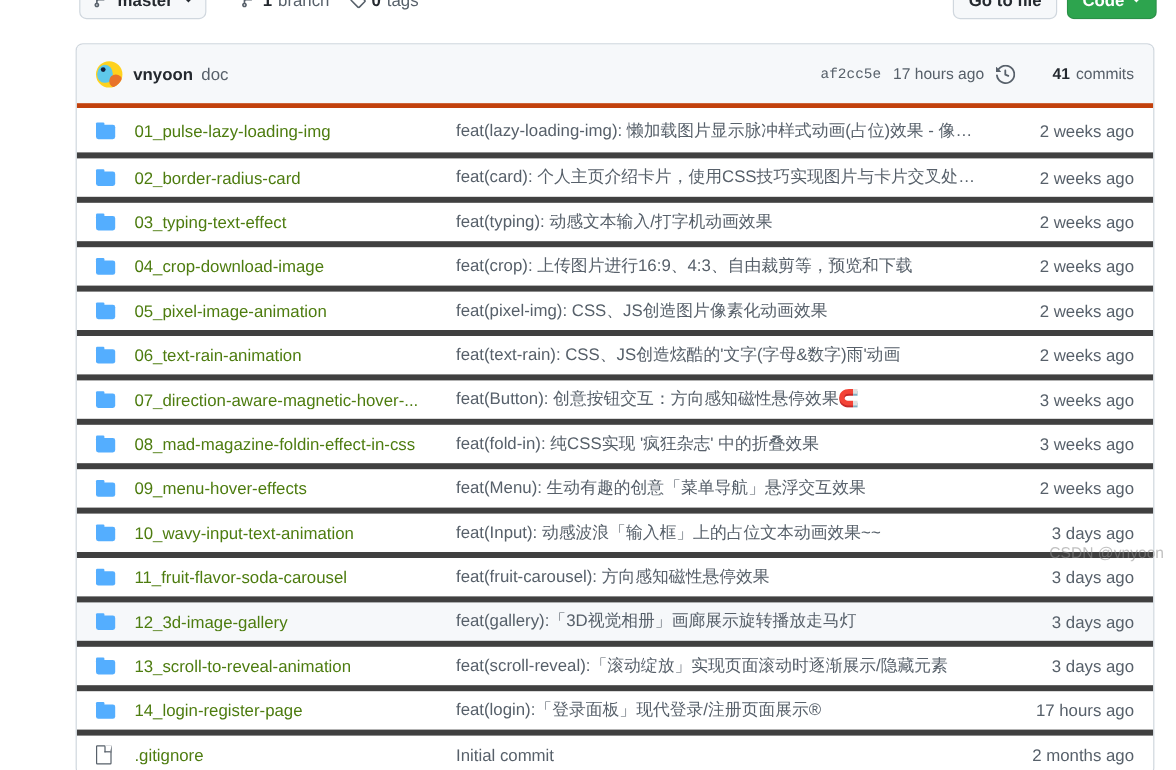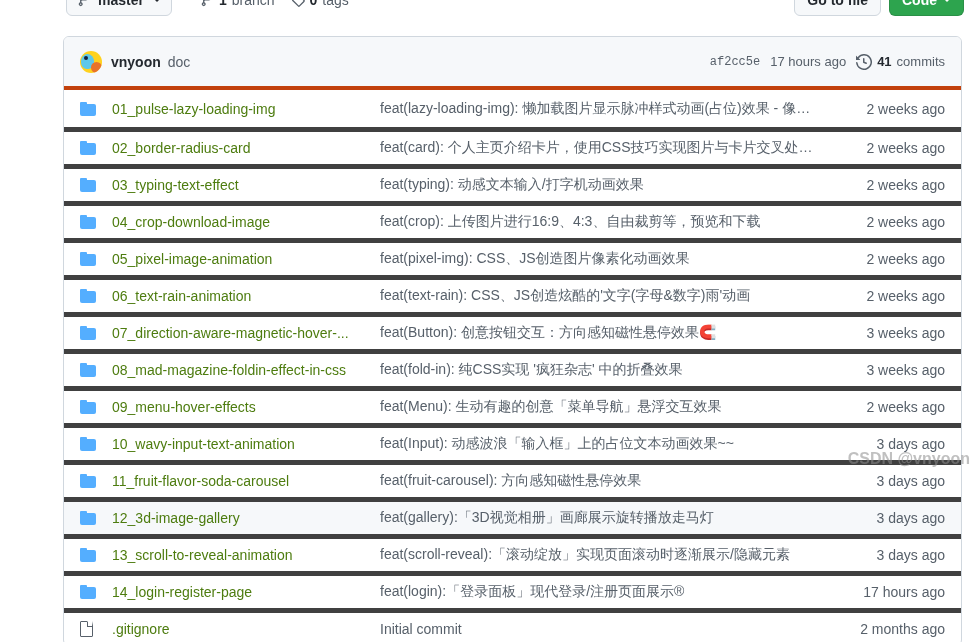--- a/index.html
+++ b/index.html
@@ -131,21 +131,21 @@
     font-size: 13px; color: #57606a;
   }
   .sha {
     font-family: "Liberation Mono", "DejaVu Sans Mono", monospace;
     font-size: 12px; color: #57606a;
   }
   .commit-count {
     display: flex; align-items: center; gap: 5px;
     color: #57606a; font-size: 13px;
   }
-  .commit-count b { color: #24292f; font-weight: bold; }
+  .commit-count b { color: #24292f; font-weight: bold; margin-left: 26px; }
 
   .row {
     display: flex; align-items: center;
     height: 37px;
     padding: 0 16px;
     border-top: 5px solid #404040;
     font-size: 14px;
   }
   .row:first-of-type { border-top: none; }
   .row.hovered { background: #f6f8fa; }
@@ -208,25 +208,24 @@
   .time-cell {
     width: 112px; flex: 0 0 auto;
     text-align: right;
     color: #57606a;
     white-space: nowrap;
   }
 
   .watermark {
     position: absolute;
     right: 10px; bottom: 6px;
-    font-size: 16px;
+    font-size: 13px;
     color: rgba(140,140,140,0.55);
     pointer-events: none;
     white-space: nowrap;
-    font-weight: bold;
   }
 </style>
 </head>
 <body>
 
 <div class="page">
 
   <div class="toolbar">
 
     <div class="branch-select">

